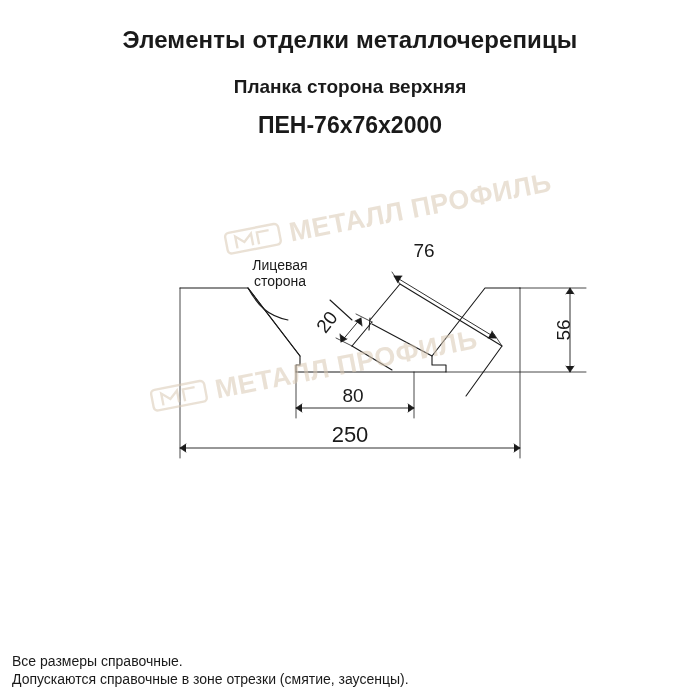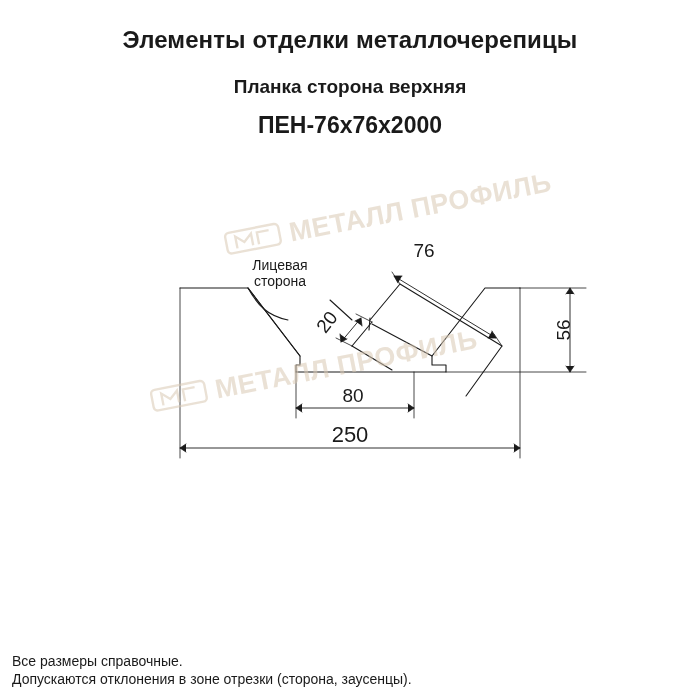--- a/index.html
+++ b/index.html
@@ -176,16 +176,16 @@
           <rect x="2" y="4" width="54" height="21" rx="4"></rect>
           <path d="M12 21 L12 9 L20 16 L28 9 L28 21"></path>
           <path d="M34 21 L34 9 L46 9"></path>
         </g>
       </svg>
     </span><span class="wm-text">МЕТАЛЛ ПРОФИЛЬ</span>
   </div>
 
   <div class="footer">
     <div>Все размеры справочные.</div>
-    <div>Допускаются отклонения в зоне отрезки (сторона, заусенцы).</div>
+    <div>Допускаются справочные в зоне отрезки (смятие, заусенцы).</div>
   </div>
 
 </div>
 
 </body></html>

